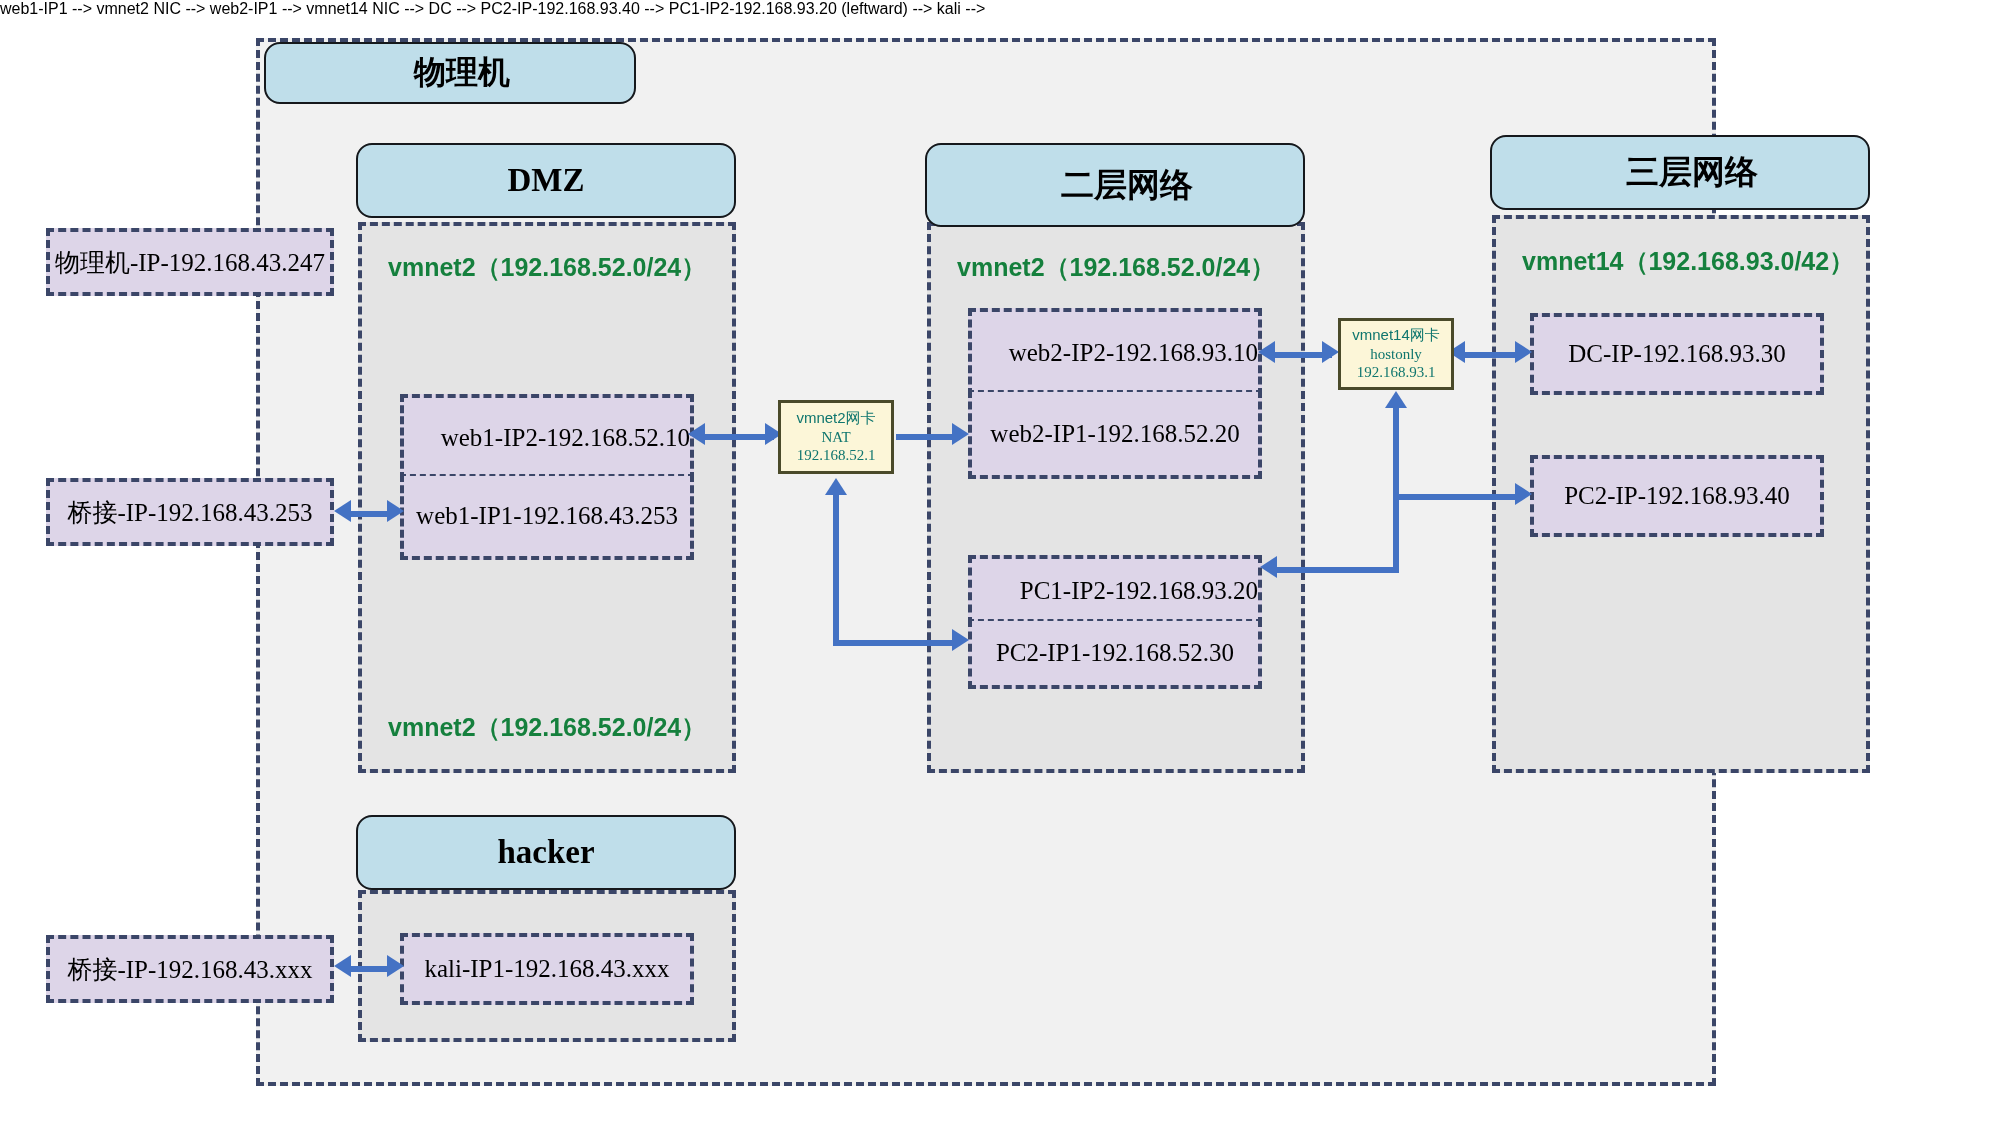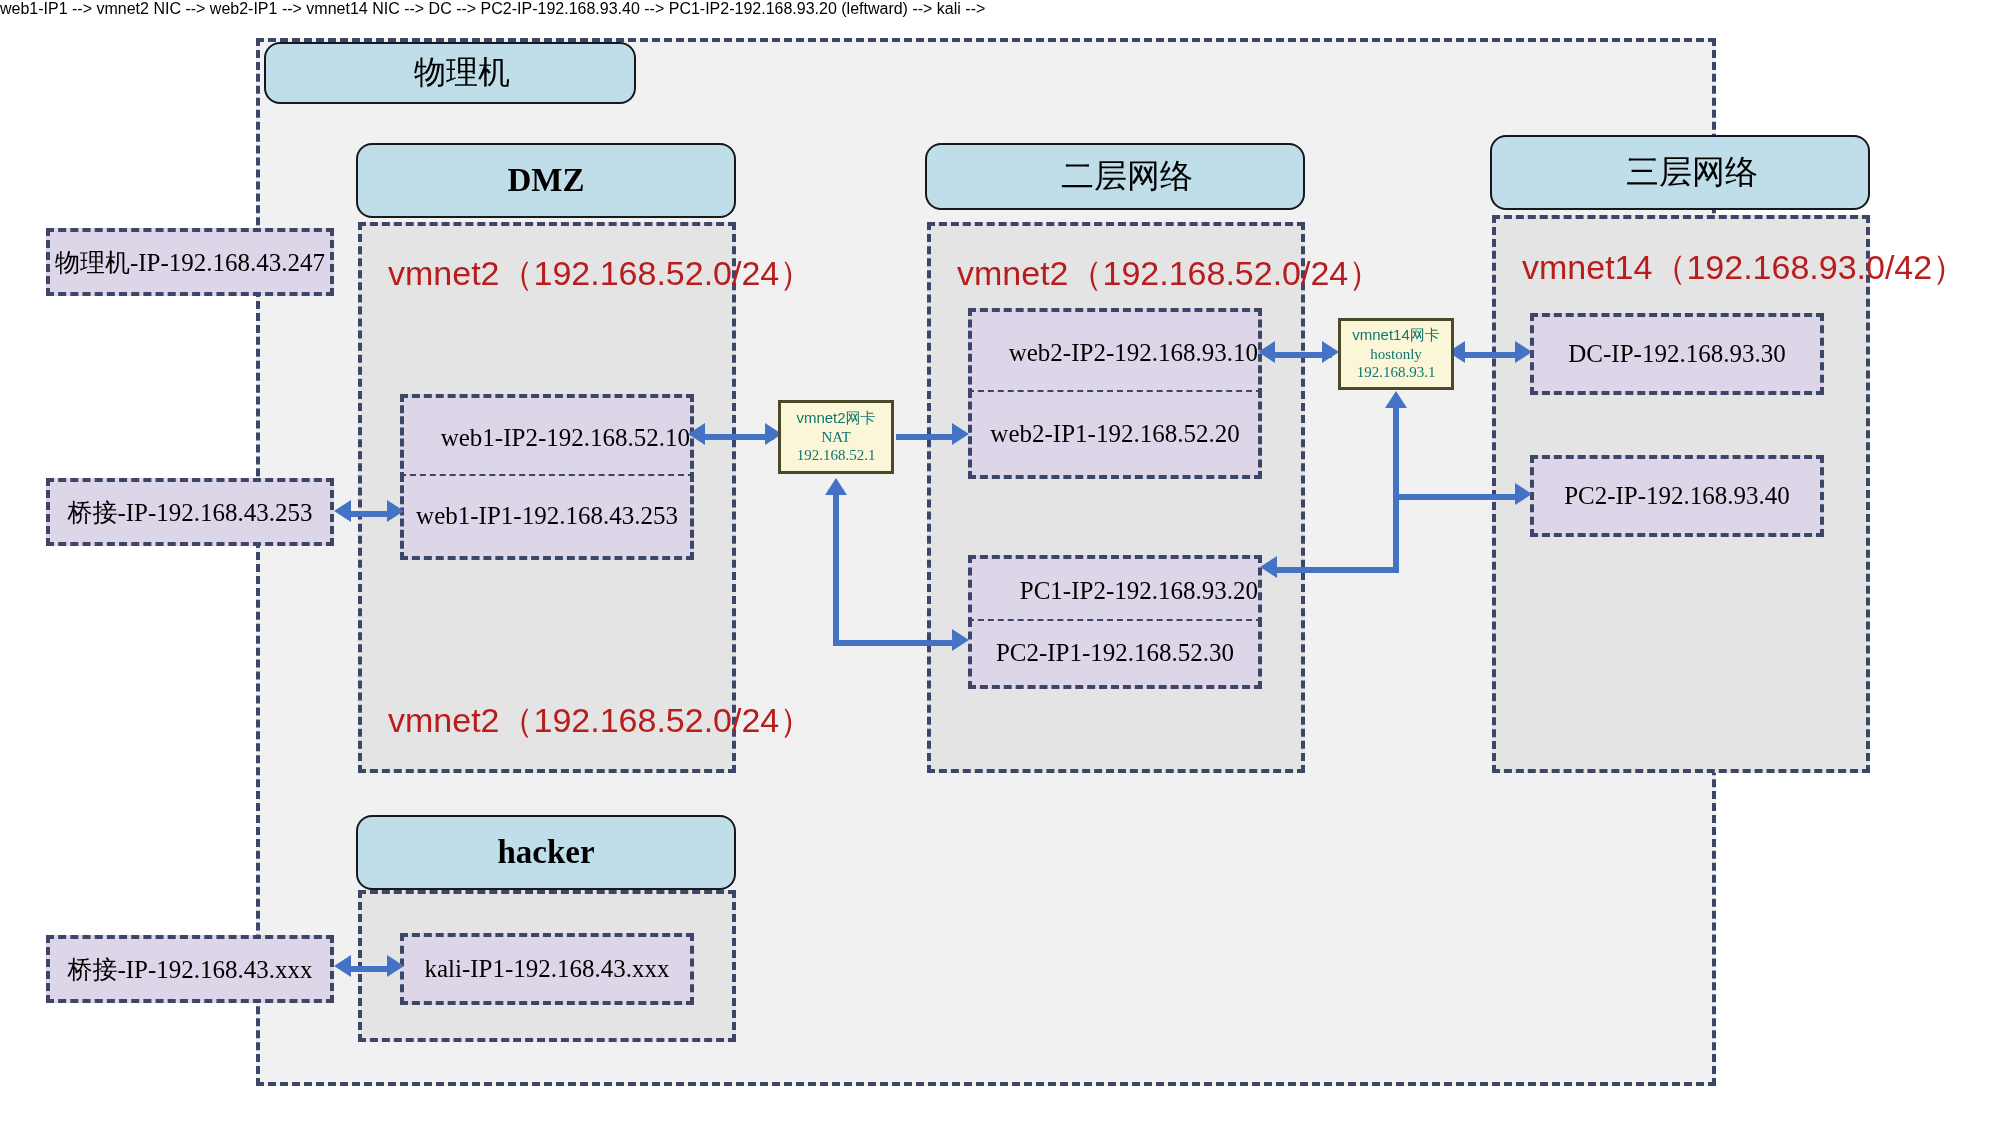--- a/index.html
+++ b/index.html
@@ -21,34 +21,35 @@
   .zone-tab{
     background:#bfdeea;
     border:2px solid #15181c;
     border-radius:16px;
     display:flex;align-items:center;justify-content:center;
     font-family:"Liberation Serif","DejaVu Serif",serif;
     font-weight:bold;
     color:#000;
     z-index:6;
   }
-  .zone-tab.cjk{font-family:"Liberation Sans","DejaVu Sans",sans-serif;font-weight:normal;padding-left:24px;}
+  .zone-tab.cjk{font-family:"Liberation Sans","DejaVu Sans",sans-serif;font-weight:bold;padding-left:24px;}
 
   
   .zone-body{
     border:4px dashed #3b4668;
     background:#e4e4e4;
     z-index:2;
   }
   .zone-note{
     position:absolute;
-    color:#b91c1c;
-    font-size:34px;
+    color:#15803d;
+    font-size:25px;
     white-space:nowrap;
     font-family:"Liberation Sans","DejaVu Sans",sans-serif;
+    font-weight:bold;
   }
 
   
   .node{
     border:4px dashed #3b4668;
     background:#ddd5e8;
     display:flex;align-items:center;justify-content:center;
     font-family:"Liberation Serif","DejaVu Serif",serif;
     font-size:25px;color:#000;white-space:nowrap;
     z-index:4;
@@ -128,21 +129,21 @@
   <div class="abs node-stack" style="left:400px;top:394px;width:294px;height:160px;">
     <div class="node top" style="top:0;height:80px;">
       <span>web1-IP2-192.168.52.10</span>
     </div>
     <div class="node bottom" style="top:80px;height:80px;">
       <span>web1-IP1-192.168.43.253</span>
     </div>
   </div>
 
   
-  <div class="abs zone-tab cjk" style="left:925px;top:143px;width:380px;height:67px;font-size:33px;">
+  <div class="abs zone-tab cjk" style="left:925px;top:143px;width:380px;height:84px;font-size:33px;">
     <span>二层网络</span>
   </div>
   <div class="abs zone-body" style="left:927px;top:222px;width:378px;height:551px;">
     <div class="zone-note" style="left:26px;top:25px;">vmnet2（192.168.52.0/24）</div>
   </div>
 
   
   <div class="abs node-stack" style="left:968px;top:308px;width:294px;height:165px;">
     <div class="node top" style="top:0;height:82px;">
       <span>web2-IP2-192.168.93.10</span>

